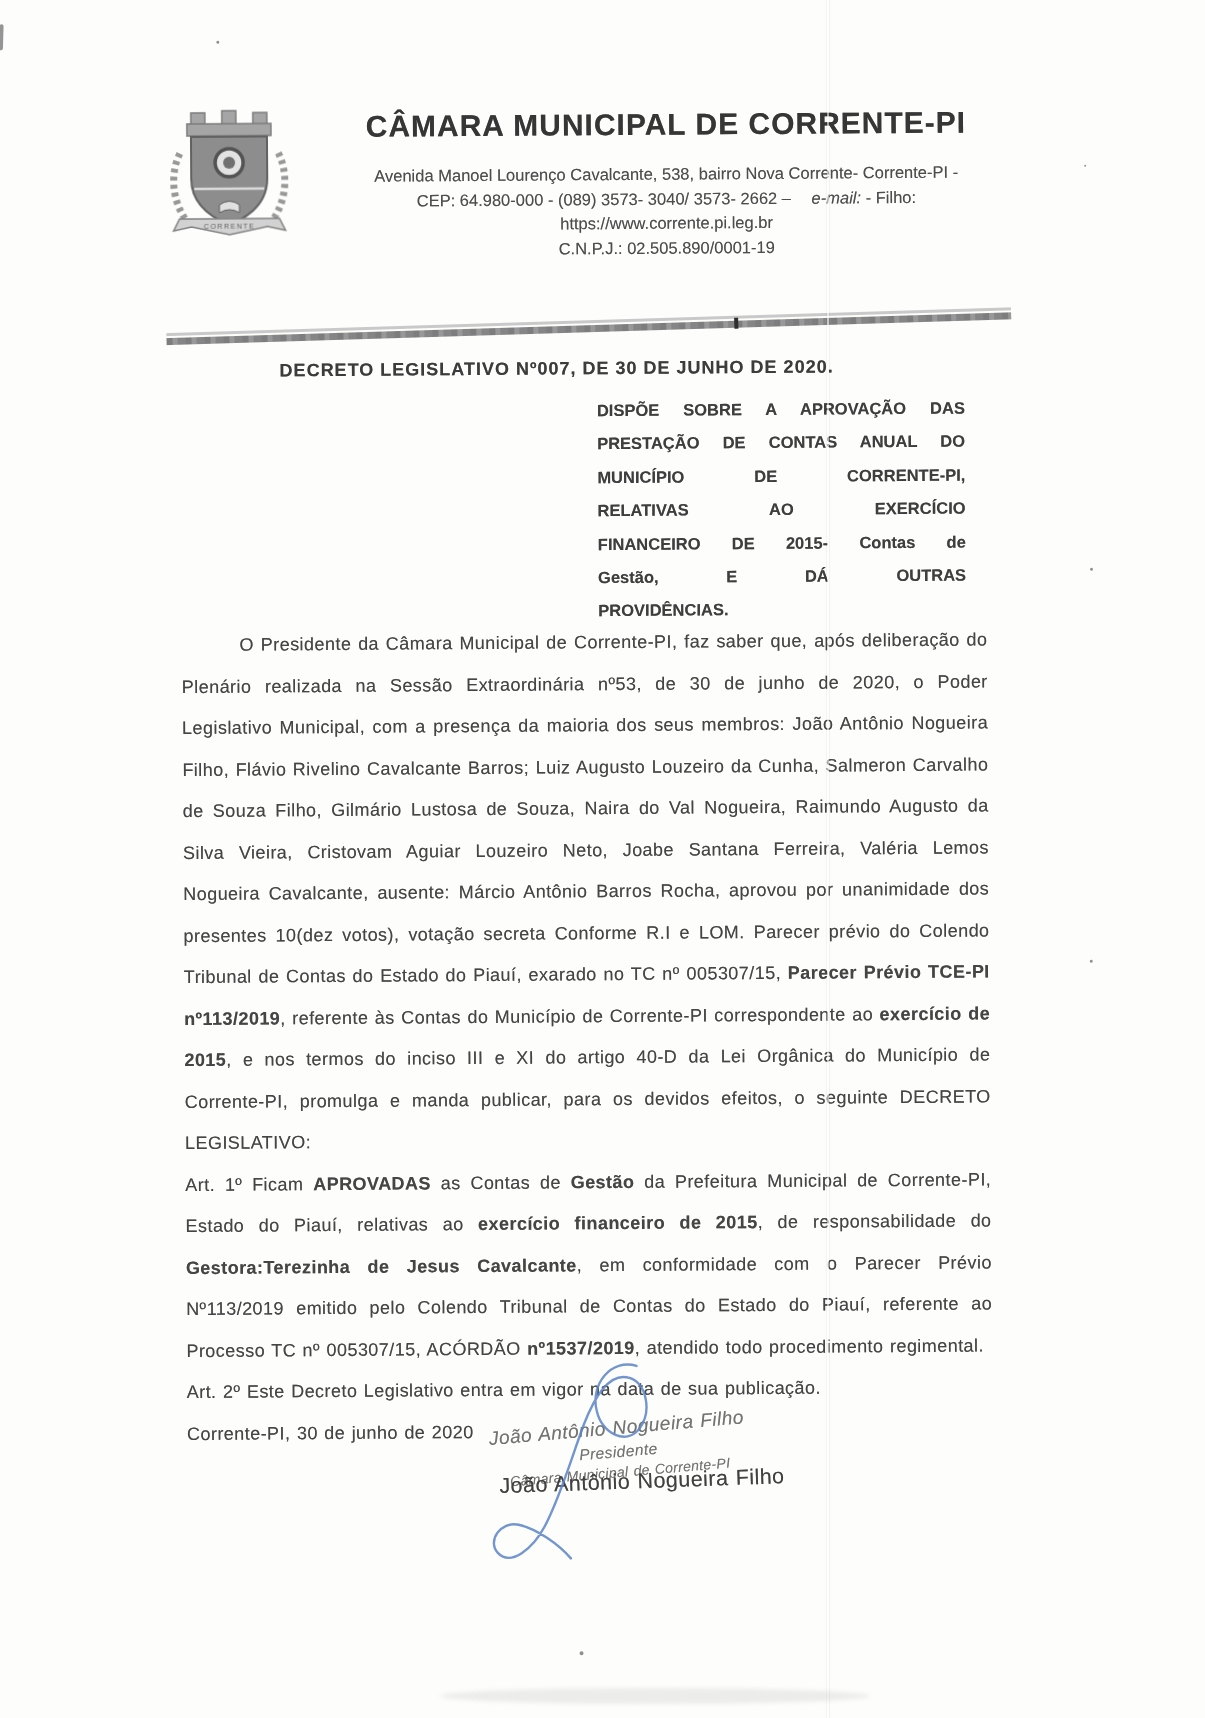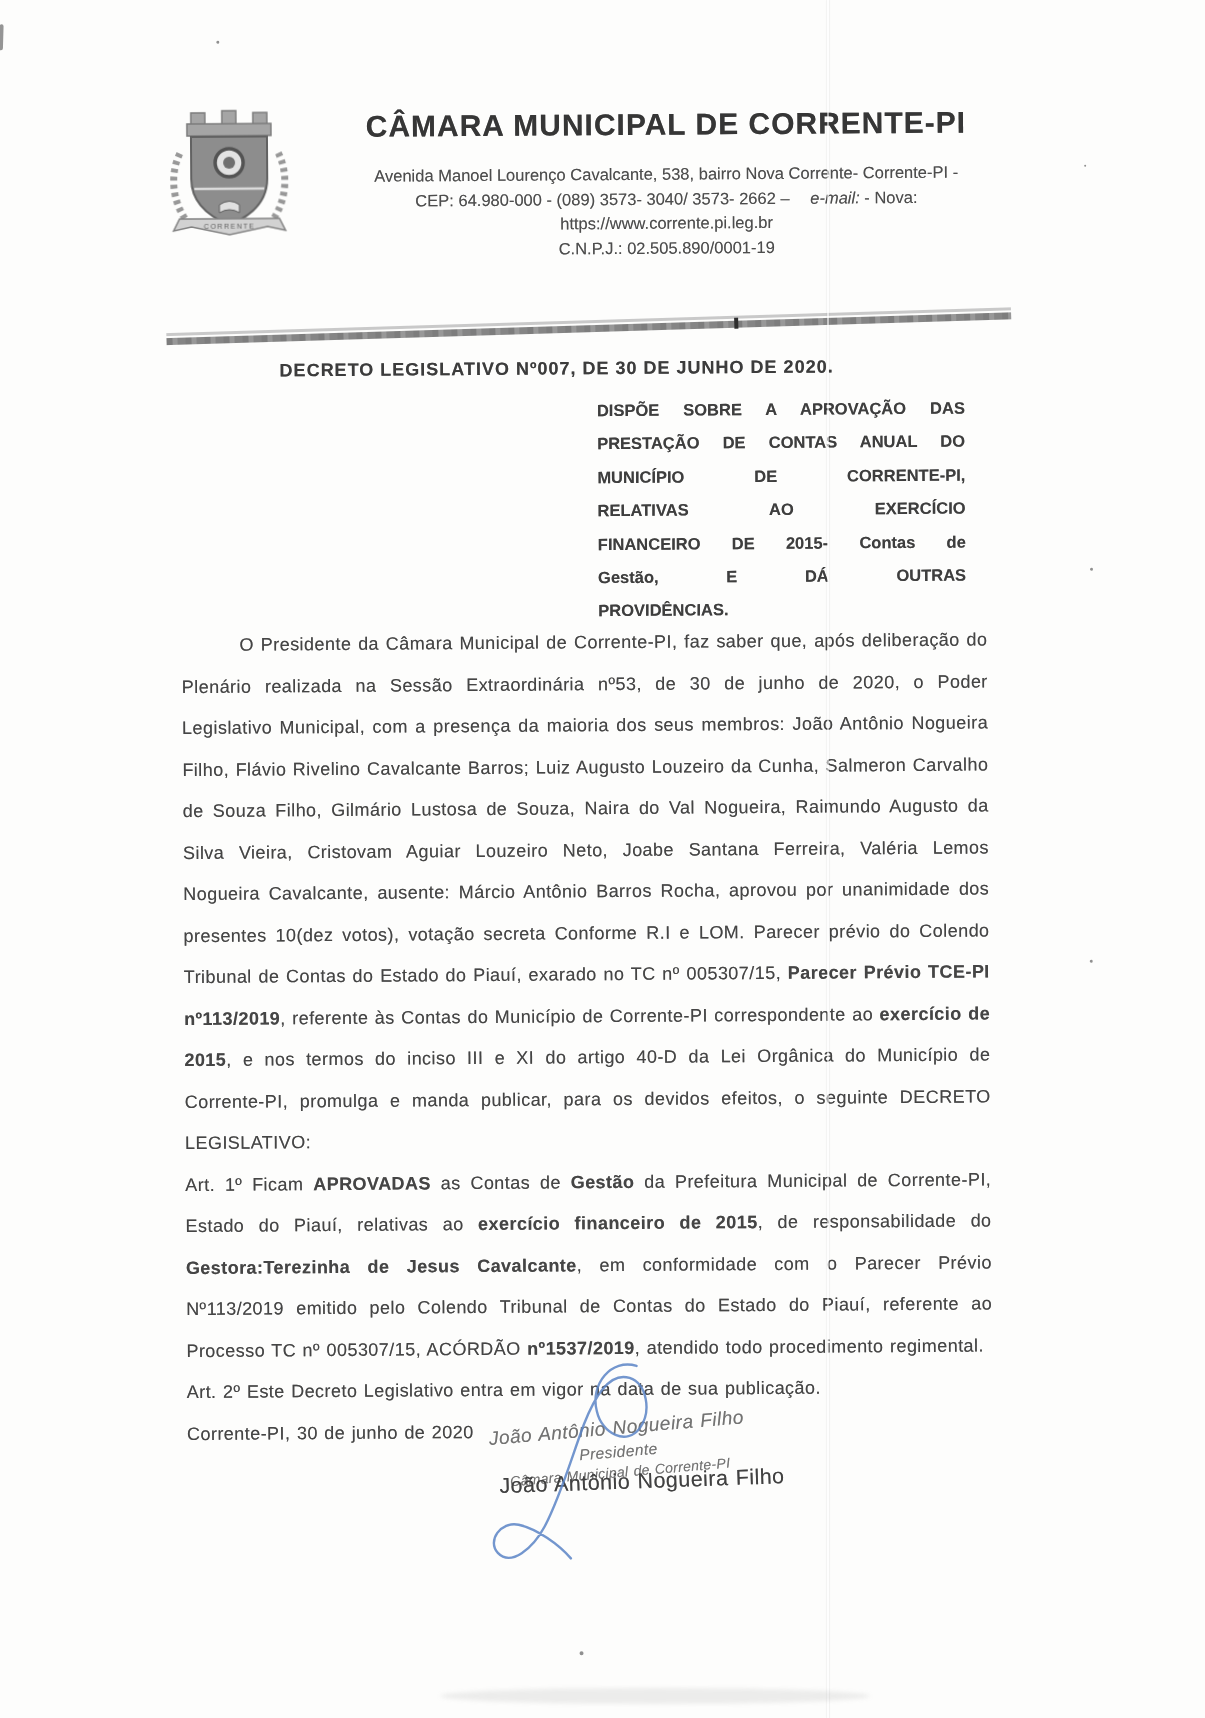--- a/index.html
+++ b/index.html
@@ -96,21 +96,21 @@
         <circle cx="62" cy="56" r="14" fill="#ececec" stroke="#4f4f4f" stroke-width="3.5"></circle>
         <circle cx="62" cy="56" r="6" fill="#6f6f6f"></circle>
         <path d="M52,98 q10,-7 20,0 l0,8 q-10,-6 -20,0 z" fill="#e8e8e8" stroke="#5a5a5a" stroke-width="1"></path>
 
         <path d="M12,112 L112,112 L118,124 L100,120 L62,128 L24,120 L6,124 Z" fill="#d9d9d9" stroke="#828282" stroke-width="1.5"></path>
         <text x="62" y="122" text-anchor="middle" font-size="7" letter-spacing="1.5" fill="#5c5c5c">CORRENTE</text>
       </svg>
       <div class="hdr-text">
         <h1 class="hdr-title">CÂMARA MUNICIPAL DE CORRENTE-PI</h1>
         <p class="addr">Avenida Manoel Lourenço Cavalcante, 538, bairro Nova Corrente- Corrente-PI -</p>
-        <p class="addr"><span>CEP: 64.980-000 - (089) 3573- 3040/ 3573- 2662 – </span><span class="it">e-mail:</span><span> - Nova:</span></p>
+        <p class="addr"><span>CEP: 64.980-000 - (089) 3573- 3040/ 3573- 2662 – </span><span class="it">e-mail:</span><span> - Filho:</span></p>
         <p class="addr it">https://www.corrente.pi.leg.br</p>
         <p class="addr">C.N.P.J.: 02.505.890/0001-19</p>
       </div>
     </div>
 
     <div class="divider">
       <div class="d1"></div>
       <div class="d2"></div>
       <div class="notch"></div>
     </div>

